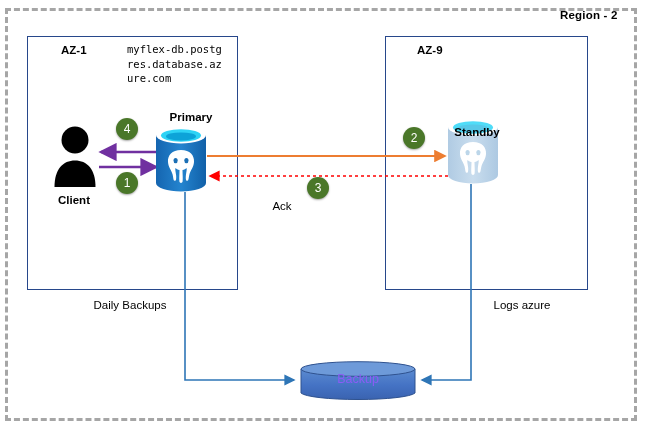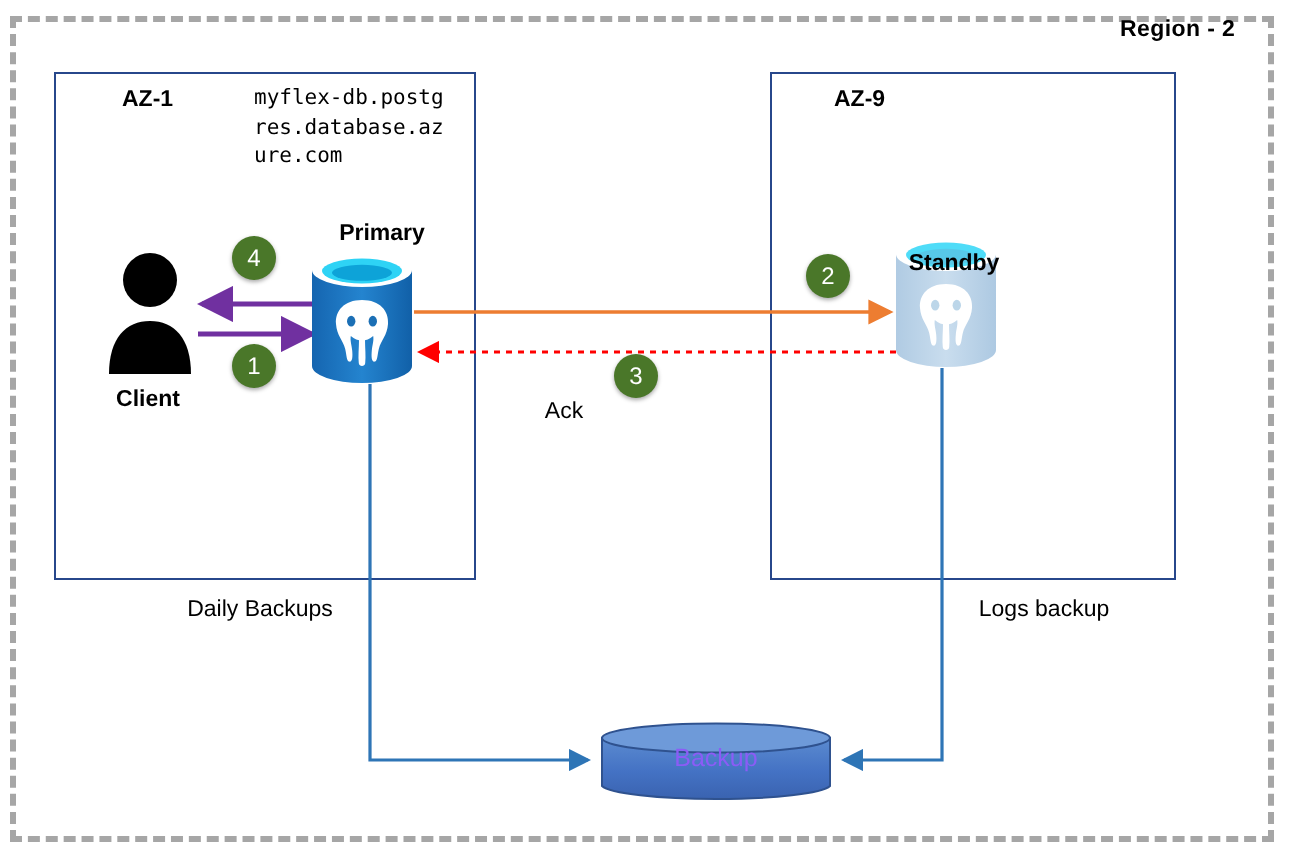--- a/index.html
+++ b/index.html
@@ -222,20 +222,20 @@
         <stop offset="1" stop-color="#3a63b0"></stop>
       </linearGradient>
     </defs>
     <path d="M1,8 L1,32 A57.5,7.5 0 0 0 115,32 L115,8 Z" fill="url(#bkBody)" stroke="#2f528f" stroke-width="1"></path>
     <ellipse cx="58" cy="8" rx="57" ry="7.3" fill="#6e9ad9" stroke="#2f528f" stroke-width="1"></ellipse>
   </svg>
   <div class="backup-label">Backup</div>
 
   <div class="edge-label" id="ack-label">Ack</div>
   <div class="edge-label" id="daily-label">Daily Backups</div>
-  <div class="edge-label" id="logs-label">Logs backup</div>
+  <div class="edge-label" id="logs-label">Logs azure</div>
 
   <div class="badge" id="badge-1">1</div>
   <div class="badge" id="badge-2">2</div>
   <div class="badge" id="badge-3">3</div>
   <div class="badge" id="badge-4">4</div>
 
 </div>
 
 </body></html>

